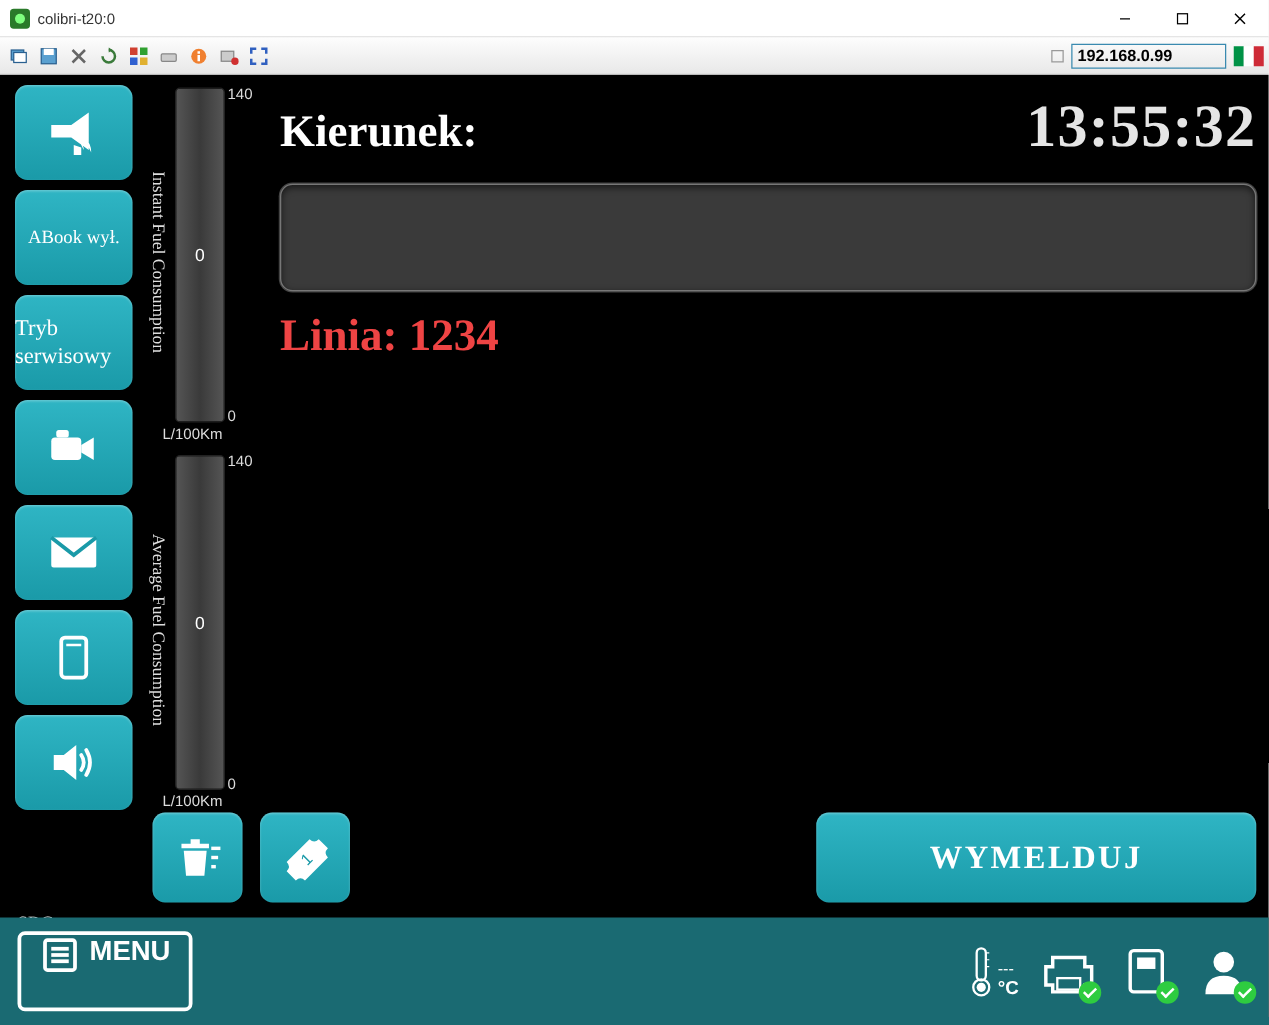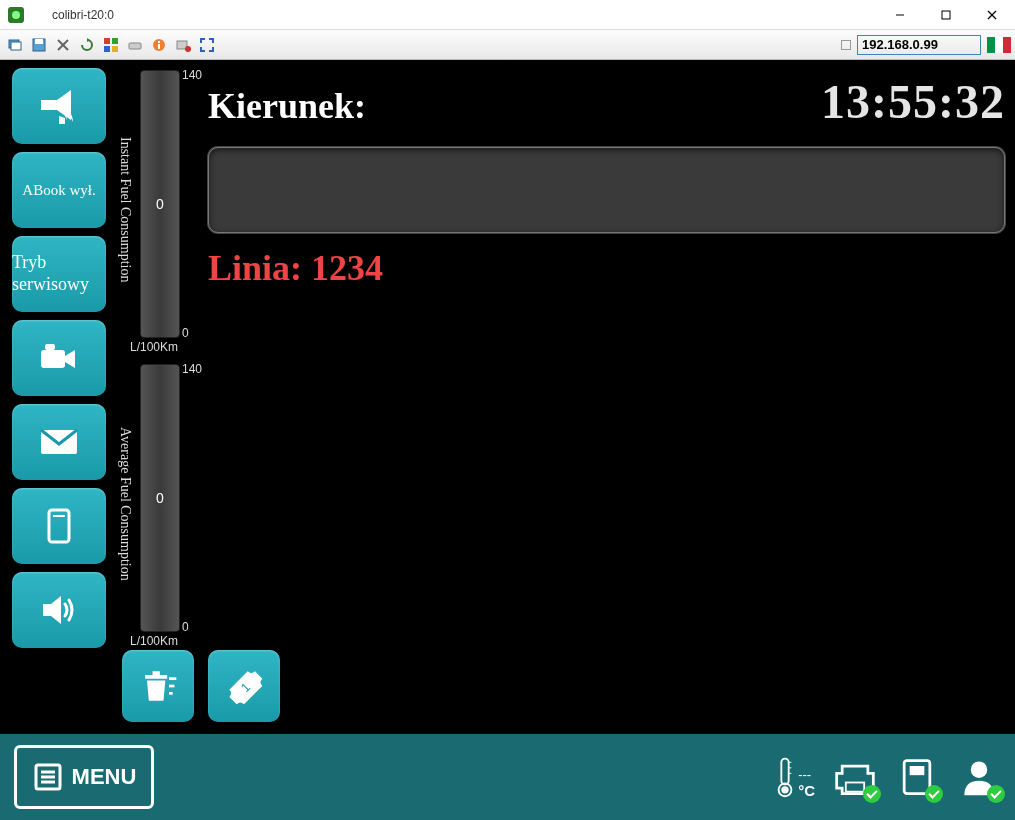--- a/index.html
+++ b/index.html
@@ -1,19 +1,19 @@
 <!DOCTYPE html>
 <html><head>
 <meta charset="utf-8">
 <style>
   * { box-sizing: border-box; margin: 0; padding: 0; }
   html, body { width: 1015px; height: 820px; font-family: Georgia, 'Times New Roman', serif; overflow: hidden; background: #fff; }
   
   
-  .titlebar { height: 30px; background: #fff; display: flex; align-items: center; padding: 0 0 0 8px; border-bottom: 1px solid #ddd; gap: 22px; }
+  .titlebar { height: 30px; background: #fff; display: flex; align-items: center; padding: 0 0 0 8px; border-bottom: 1px solid #ddd; }
   .titlebar-icon { width: 16px; height: 16px; background: #2a7a2a; border-radius: 3px; margin-right: 6px; display:flex; align-items:center; justify-content:center;}
   .titlebar-icon svg { width:10px; height:10px; }
   .titlebar-title { font-family: 'Segoe UI', Arial, sans-serif; font-size: 12px; color: #333; flex: 1; }
   .win-btns { display: flex; height: 100%; }
   .win-btn { width: 46px; display: flex; align-items: center; justify-content: center; font-family: 'Segoe UI', Arial, sans-serif; font-size: 13px; color: #000; }
   
   
   .toolbar { height: 30px; background: linear-gradient(#fdfdfd, #e8e8e8); border-bottom: 1px solid #bbb; display: flex; align-items: center; padding: 0 4px; gap: 2px; }
   .tool-btn { width: 22px; height: 22px; display: flex; align-items: center; justify-content: center; border-radius: 2px; }
   .tool-btn svg { width: 16px; height: 16px; }
@@ -37,35 +37,35 @@
   
   .gauge-area { position: absolute; left: 116px; top: 10px; width: 90px; }
   .gauge-block { position: relative; height: 290px; margin-bottom: 4px; }
   .gauge-label-vert { position: absolute; left: 0; top: 10px; width: 18px; height: 260px; writing-mode: vertical-rl; text-orientation: mixed; color: #ddd; font-family: Georgia, serif; font-size: 14px; text-align: center; display:flex; align-items:center; justify-content:center;}
   .gauge-bar { position: absolute; left: 24px; top: 0; width: 40px; height: 268px; background: linear-gradient(90deg,#555,#3a3a3a,#555); border: 1px solid #222; border-radius: 4px; display:flex; align-items:center; justify-content:center; color:#fff; font-family: Arial; font-size:14px;}
   .gauge-max { position: absolute; left: 66px; top: -2px; color: #ddd; font-size: 12px; font-family: Arial; }
   .gauge-min { position: absolute; left: 66px; top: 256px; color: #ddd; font-size: 12px; font-family: Arial; }
   .gauge-unit { position: absolute; left: 14px; top: 270px; color: #ddd; font-size: 12px; font-family: Arial; }
   
   
-  .main { position: absolute; left: 208px; top: 14px; right: 10px; }
+  .main { position: absolute; left: 224px; top: 14px; right: 10px; }
   .direction-row { display: flex; align-items: baseline; }
   .direction-label { color: #fff; font-family: Georgia, serif; font-size: 36px; font-weight: bold; }
   .clock { margin-left: auto; color: #e5e5e5; font-family: Georgia, serif; font-size: 48px; font-weight: bold; letter-spacing: 1px; text-align: center; }
   .direction-box { margin-top: 18px; height: 86px; background: #3a3a3a; border: 1px solid #777; border-radius: 10px; box-shadow: inset 0 2px 6px rgba(0,0,0,0.6), 0 0 0 1px #444; }
   .line-row { margin-top: 14px; color: #ef4444; font-family: Georgia, serif; font-size: 36px; font-weight: bold; }
   
   
   .action-btn { position: absolute; width: 72px; height: 72px; background: linear-gradient(#2fb5c4, #1a9aa8); border-radius: 10px; display:flex; align-items:center; justify-content:center; box-shadow: inset 0 1px 2px rgba(255,255,255,0.3), 0 2px 4px rgba(0,0,0,0.4); cursor:pointer;}
   .action-btn svg { width: 44px; height: 44px; fill: #fff; }
   .logout-btn { position: absolute; right: 10px; top: 590px; width: 352px; height: 72px; background: linear-gradient(#2fb5c4, #1a9aa8); border-radius: 10px; display:flex; align-items:center; justify-content:center; color:#fff; font-family: Georgia, serif; font-size: 26px; font-weight: bold; letter-spacing: 2px; box-shadow: inset 0 1px 2px rgba(255,255,255,0.3), 0 2px 4px rgba(0,0,0,0.4); cursor:pointer;}
   
   
   .bottombar { position: absolute; left: 0; right: 0; bottom: 0; height: 86px; background: #1a6a72; display: flex; align-items: center; padding: 0 14px; }
-  .menu-btn { width: 140px; height: 64px; border: 3px solid #fff; border-radius: 6px; display: flex; align-items: center; justify-content: center; gap: 8px; color: #fff; font-family: Arial, sans-serif; font-size: 22px; font-weight: bold; cursor:pointer;}
+  .menu-btn { width: 140px; height: 64px; border: 3px solid #fff; border-radius: 6px; display: flex; justify-content: center; gap: 8px; color: #fff; font-family: Arial, sans-serif; font-size: 22px; font-weight: bold; cursor:pointer;}
   .menu-btn svg { width: 32px; height: 32px; fill:#fff; }
   .bottombar-spacer { flex: 1; }
   .status-icons { display: flex; align-items: center; gap: 18px; }
   .status-icon { position: relative; color:#fff; display:flex; align-items:center;}
   .status-icon svg { width: 44px; height: 44px; fill: #fff; }
   .badge-ok { position:absolute; right:-4px; bottom:-4px; width:18px; height:18px; background:#2ecc40; border-radius:50%; display:flex; align-items:center; justify-content:center; }
   .badge-ok::after { content:""; width:8px; height:4px; border-left:2px solid #fff; border-bottom:2px solid #fff; transform: rotate(-45deg); margin-top:-2px;}
   .temp-group { display:flex; align-items:flex-end; color:#fff; font-family:Arial; font-size:14px; }
 </style>
 </head>
@@ -251,20 +251,23 @@
         <line x1="36" y1="16" x2="44" y2="16" stroke="#fff" stroke-width="3"></line>
         <line x1="36" y1="24" x2="42" y2="24" stroke="#fff" stroke-width="3"></line>
         <line x1="36" y1="32" x2="40" y2="32" stroke="#fff" stroke-width="3"></line>
       </svg>
   </div>
   <div class="action-btn" style="left:208px; top:590px;">
     <svg viewBox="0 0 48 48">
         <path d="M8 28 L28 8 Q32 12 36 8 L44 16 Q40 20 44 24 L24 44 Q20 40 16 44 L8 36 Q12 32 8 28 Z" fill="#fff"></path>
         <text x="26" y="30" font-family="Arial" font-size="14" fill="#1a9aa8" text-anchor="middle" transform="rotate(-45 26 26)">1</text>
       </svg>
+  </div>
+  <div class="logout-btn">
+    <span>WYMELDUJ</span>
   </div>
 
   <div class="bottombar">
     <div class="menu-btn">
       <svg viewBox="0 0 32 32">
           <rect x="4" y="4" width="24" height="24" rx="2" fill="none" stroke="#fff" stroke-width="3"></rect>
           <line x1="9" y1="11" x2="23" y2="11" stroke="#fff" stroke-width="3"></line>
           <line x1="9" y1="16" x2="23" y2="16" stroke="#fff" stroke-width="3"></line>
           <line x1="9" y1="21" x2="23" y2="21" stroke="#fff" stroke-width="3"></line>
         </svg>

